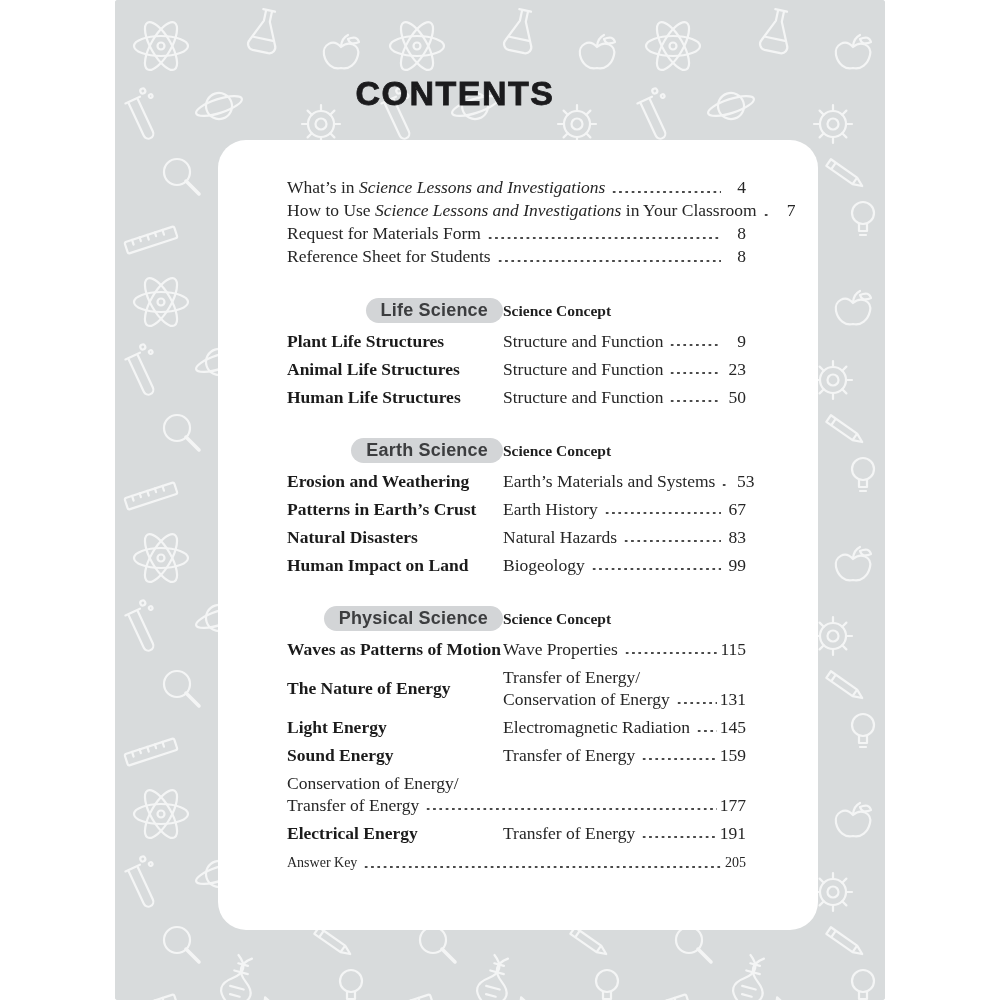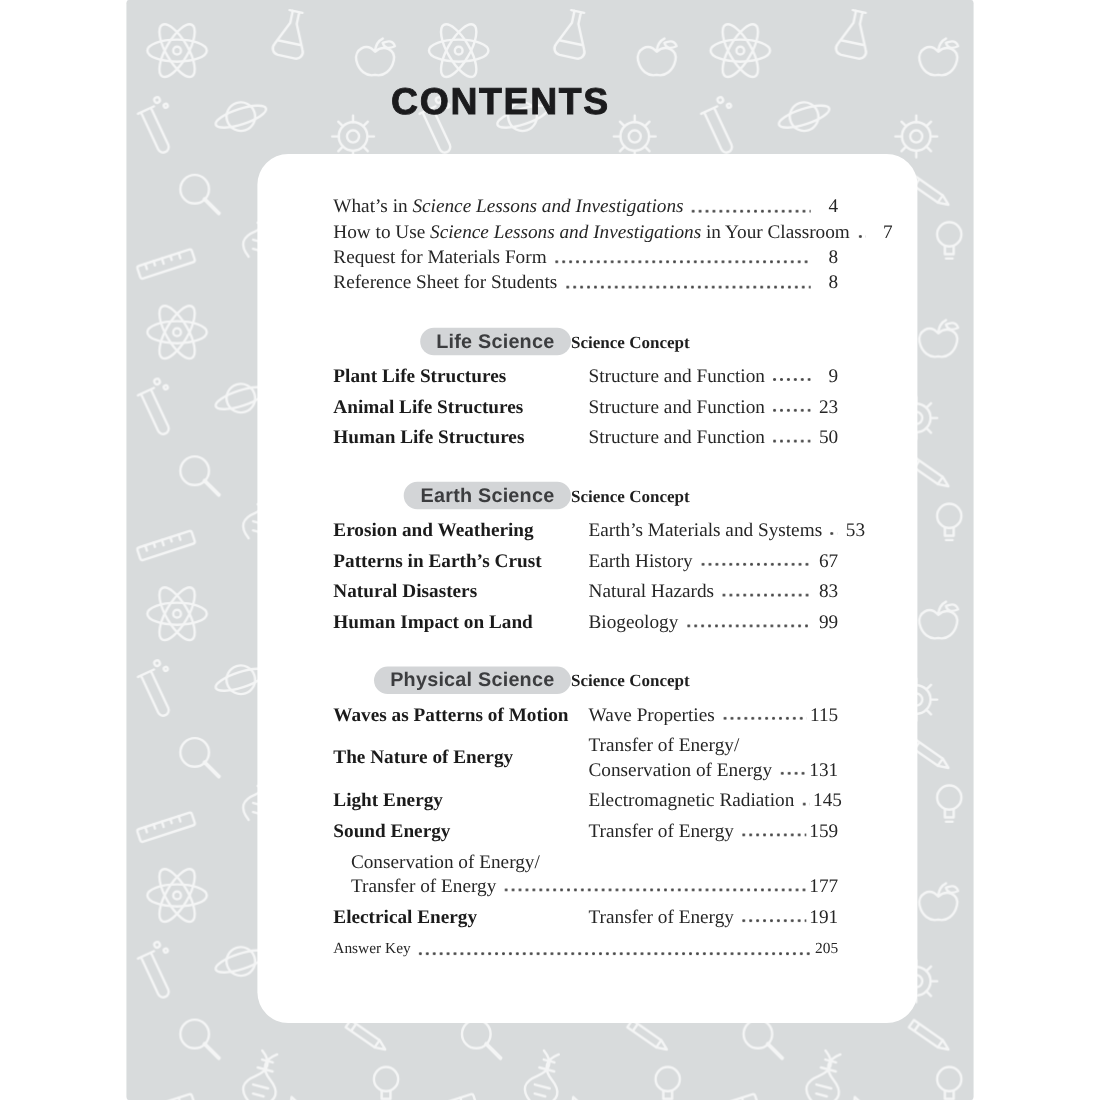--- a/index.html
+++ b/index.html
@@ -10,21 +10,21 @@
   html,body{width:1000px;height:1000px;}
   body{background:#ffffff;position:relative;overflow:hidden;
        font-family:"Liberation Serif", serif; color:var(--text);}
   .gray-panel{position:absolute;left:115px;top:0;width:770px;height:1000px;
        background:var(--bg);border-radius:3px;overflow:hidden;}
   .doodles{position:absolute;left:0;top:0;}
   .doodle-base{fill:var(--bg);}
   .page-title{position:absolute;left:115px;top:74px;width:680px;text-align:center;
        font-family:"Liberation Sans", sans-serif;font-weight:bold;font-size:34px;
        letter-spacing:1.5px;color:var(--title);-webkit-text-stroke:0.8px var(--title);}
-  .card{position:absolute;left:234px;top:140px;width:600px;height:790px;
+  .card{position:absolute;left:218px;top:140px;width:600px;height:790px;
        background:var(--card);border-radius:28px;padding:36px 72px 0 69px;}
   
   .fm-row{display:flex;align-items:baseline;line-height:23px;font-size:17.5px;}
   .fm-text{white-space:nowrap;flex:0 0 auto;}
   .fm-text i{font-style:italic;}
   
   .leader{flex:1 1 auto;align-self:stretch;margin:0 3px 0 6px;min-width:8px;
        background-image:radial-gradient(circle, var(--dot) 1.15px, transparent 1.4px);
        background-size:6.3px 6px;background-repeat:repeat-x;
        background-position:0 calc(100% - 4.5px);}
@@ -34,21 +34,21 @@
   .sec-header{display:flex;align-items:baseline;margin-bottom:7px;}
   .unit-col{flex:0 0 216px;text-align:right;}
   .concept-col{flex:1 1 auto;}
   .badge{display:inline-block;background:var(--badge-bg);color:var(--badge-text);
        font-family:"Liberation Sans", sans-serif;font-weight:bold;font-size:18px;
        line-height:25px;padding:0 15px;border-radius:13px;letter-spacing:0.2px;}
   .concept-header{font-weight:bold;font-size:15.5px;color:#1f1f1f;}
   .row{display:flex;align-items:center;margin-bottom:6px;font-size:17.5px;}
   .unit{flex:0 0 216px;font-weight:bold;line-height:22px;color:#1b1b1b;}
   .concept{flex:1 1 auto;}
-  .cline{line-height:22px;margin-left:16px;}
+  .cline{line-height:22px;}
   .cline.last{display:flex;align-items:baseline;}
   .ctext{flex:0 0 auto;white-space:nowrap;}
   
   .answer-row{display:flex;align-items:flex-end;margin-top:8px;
        font-size:14px;line-height:22px;}
 </style>
 </head>
 <body>
 
 <div class="gray-panel">

